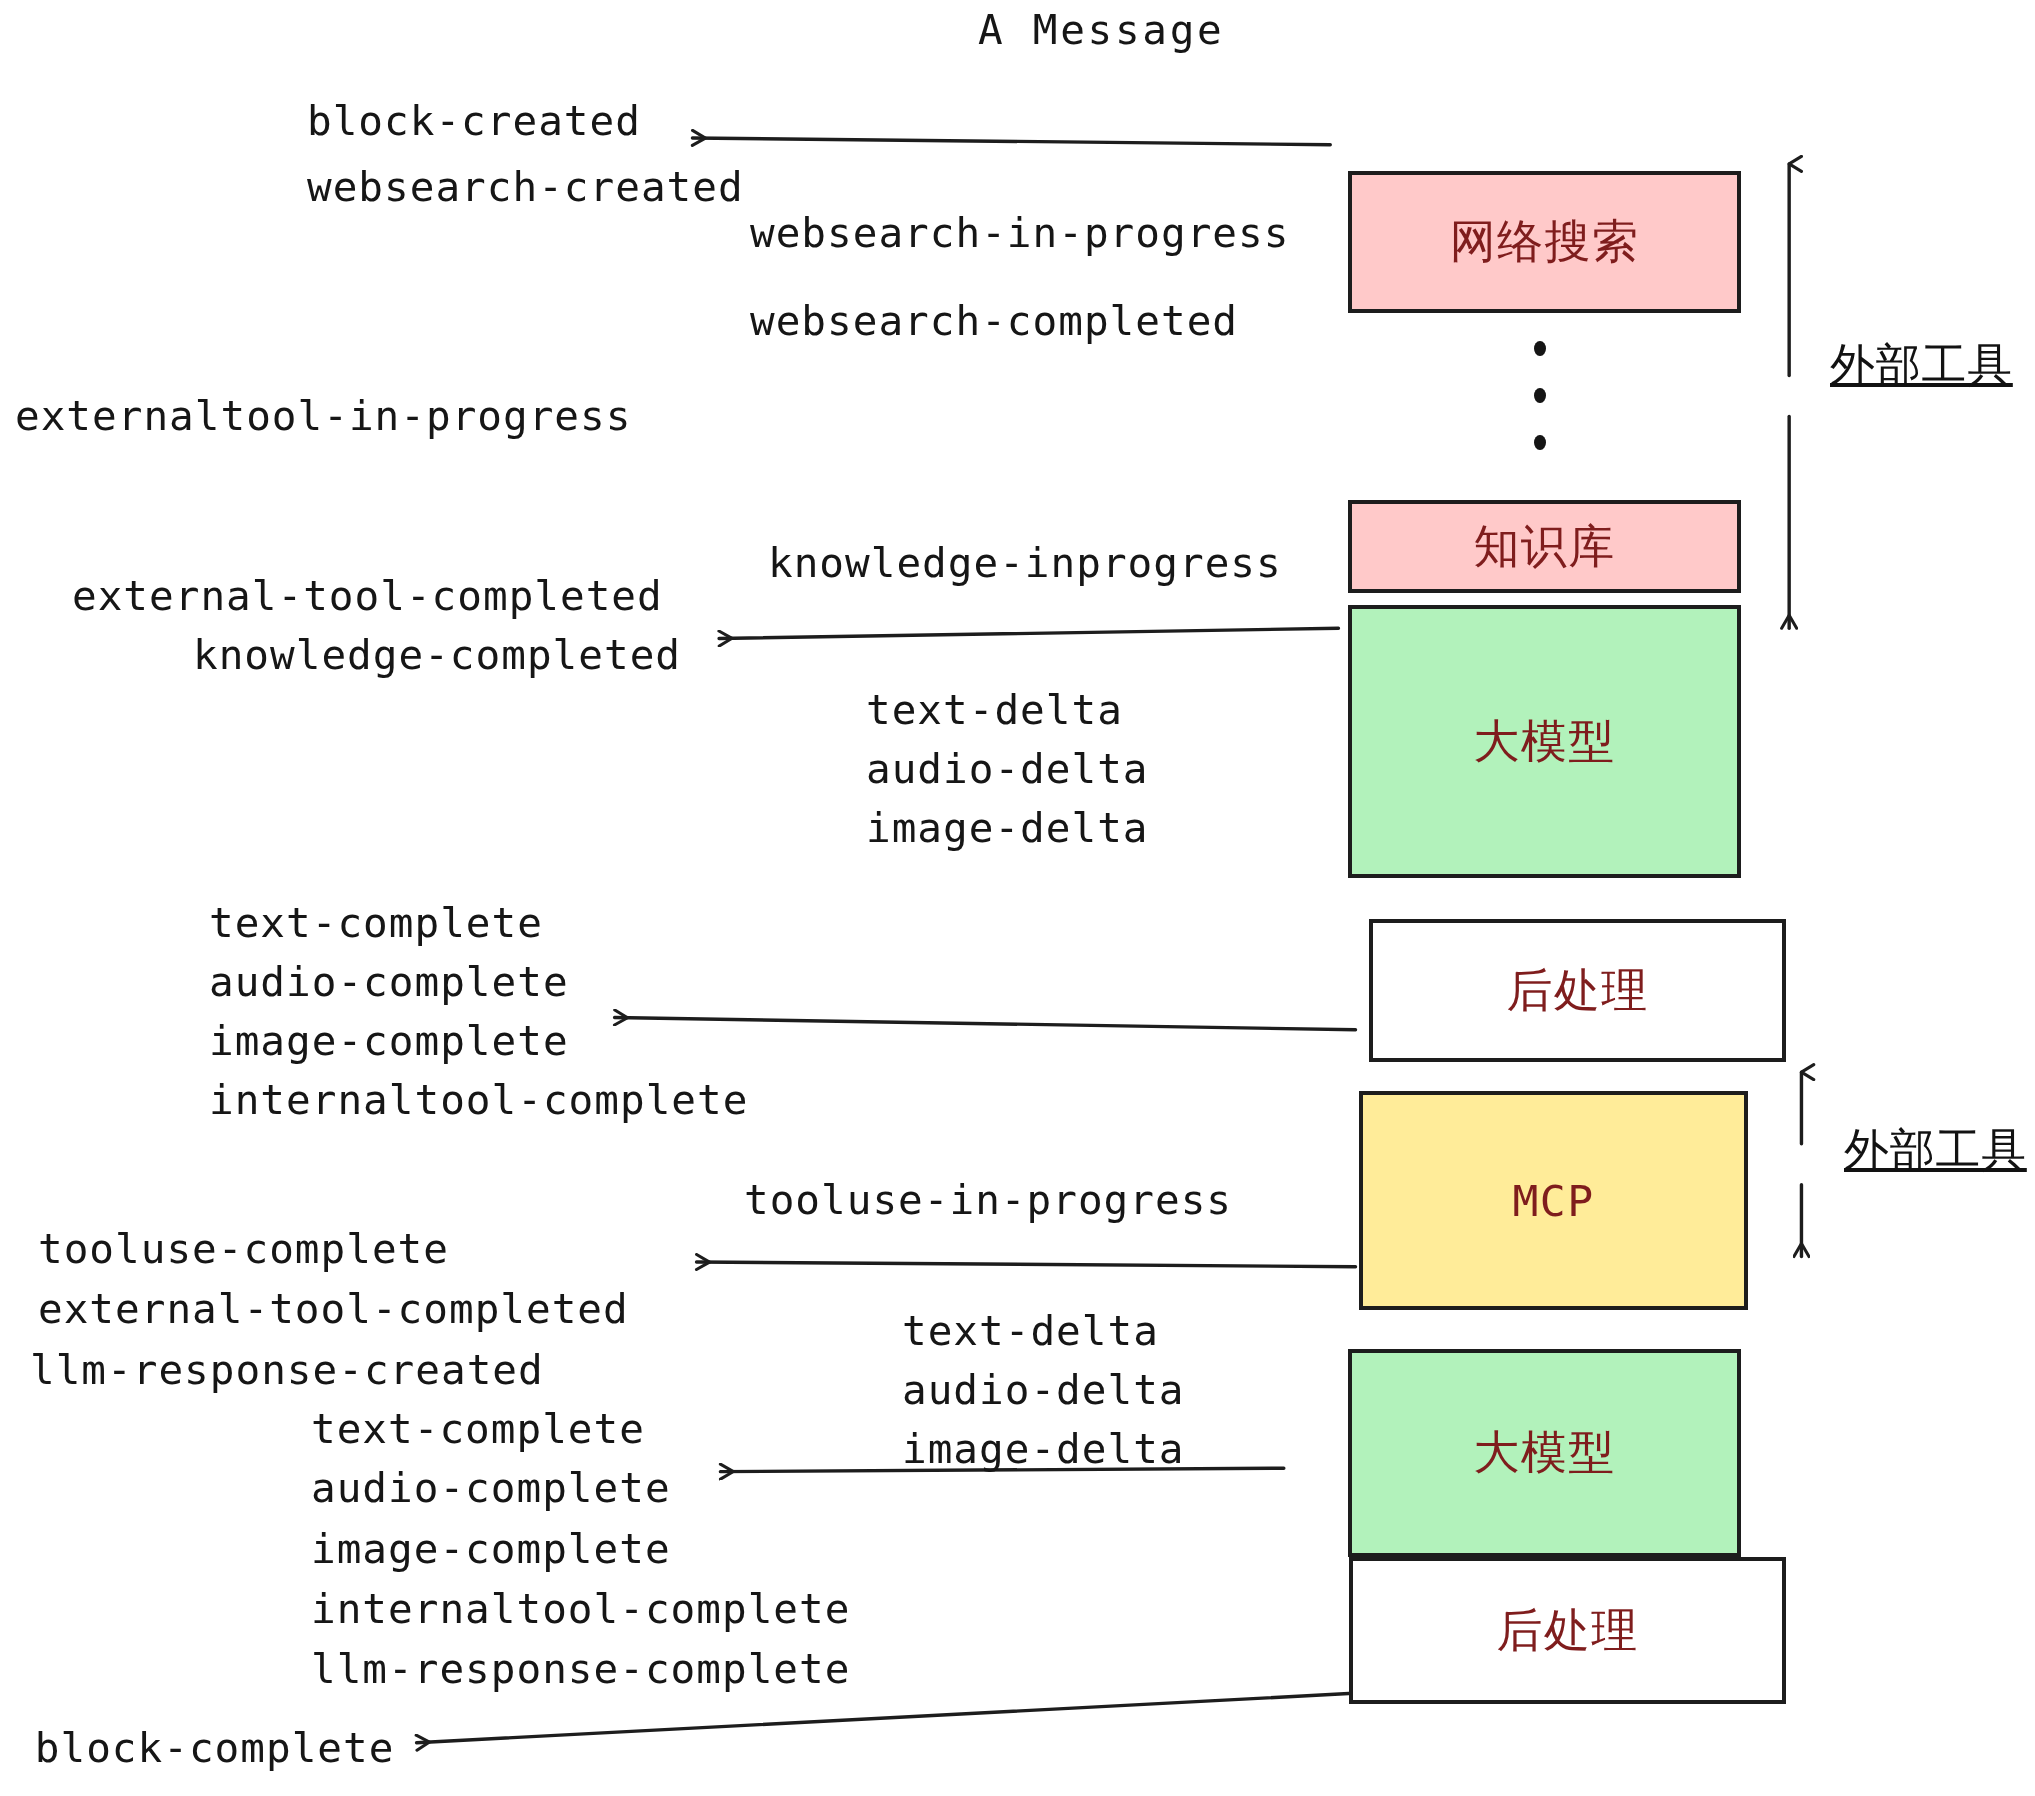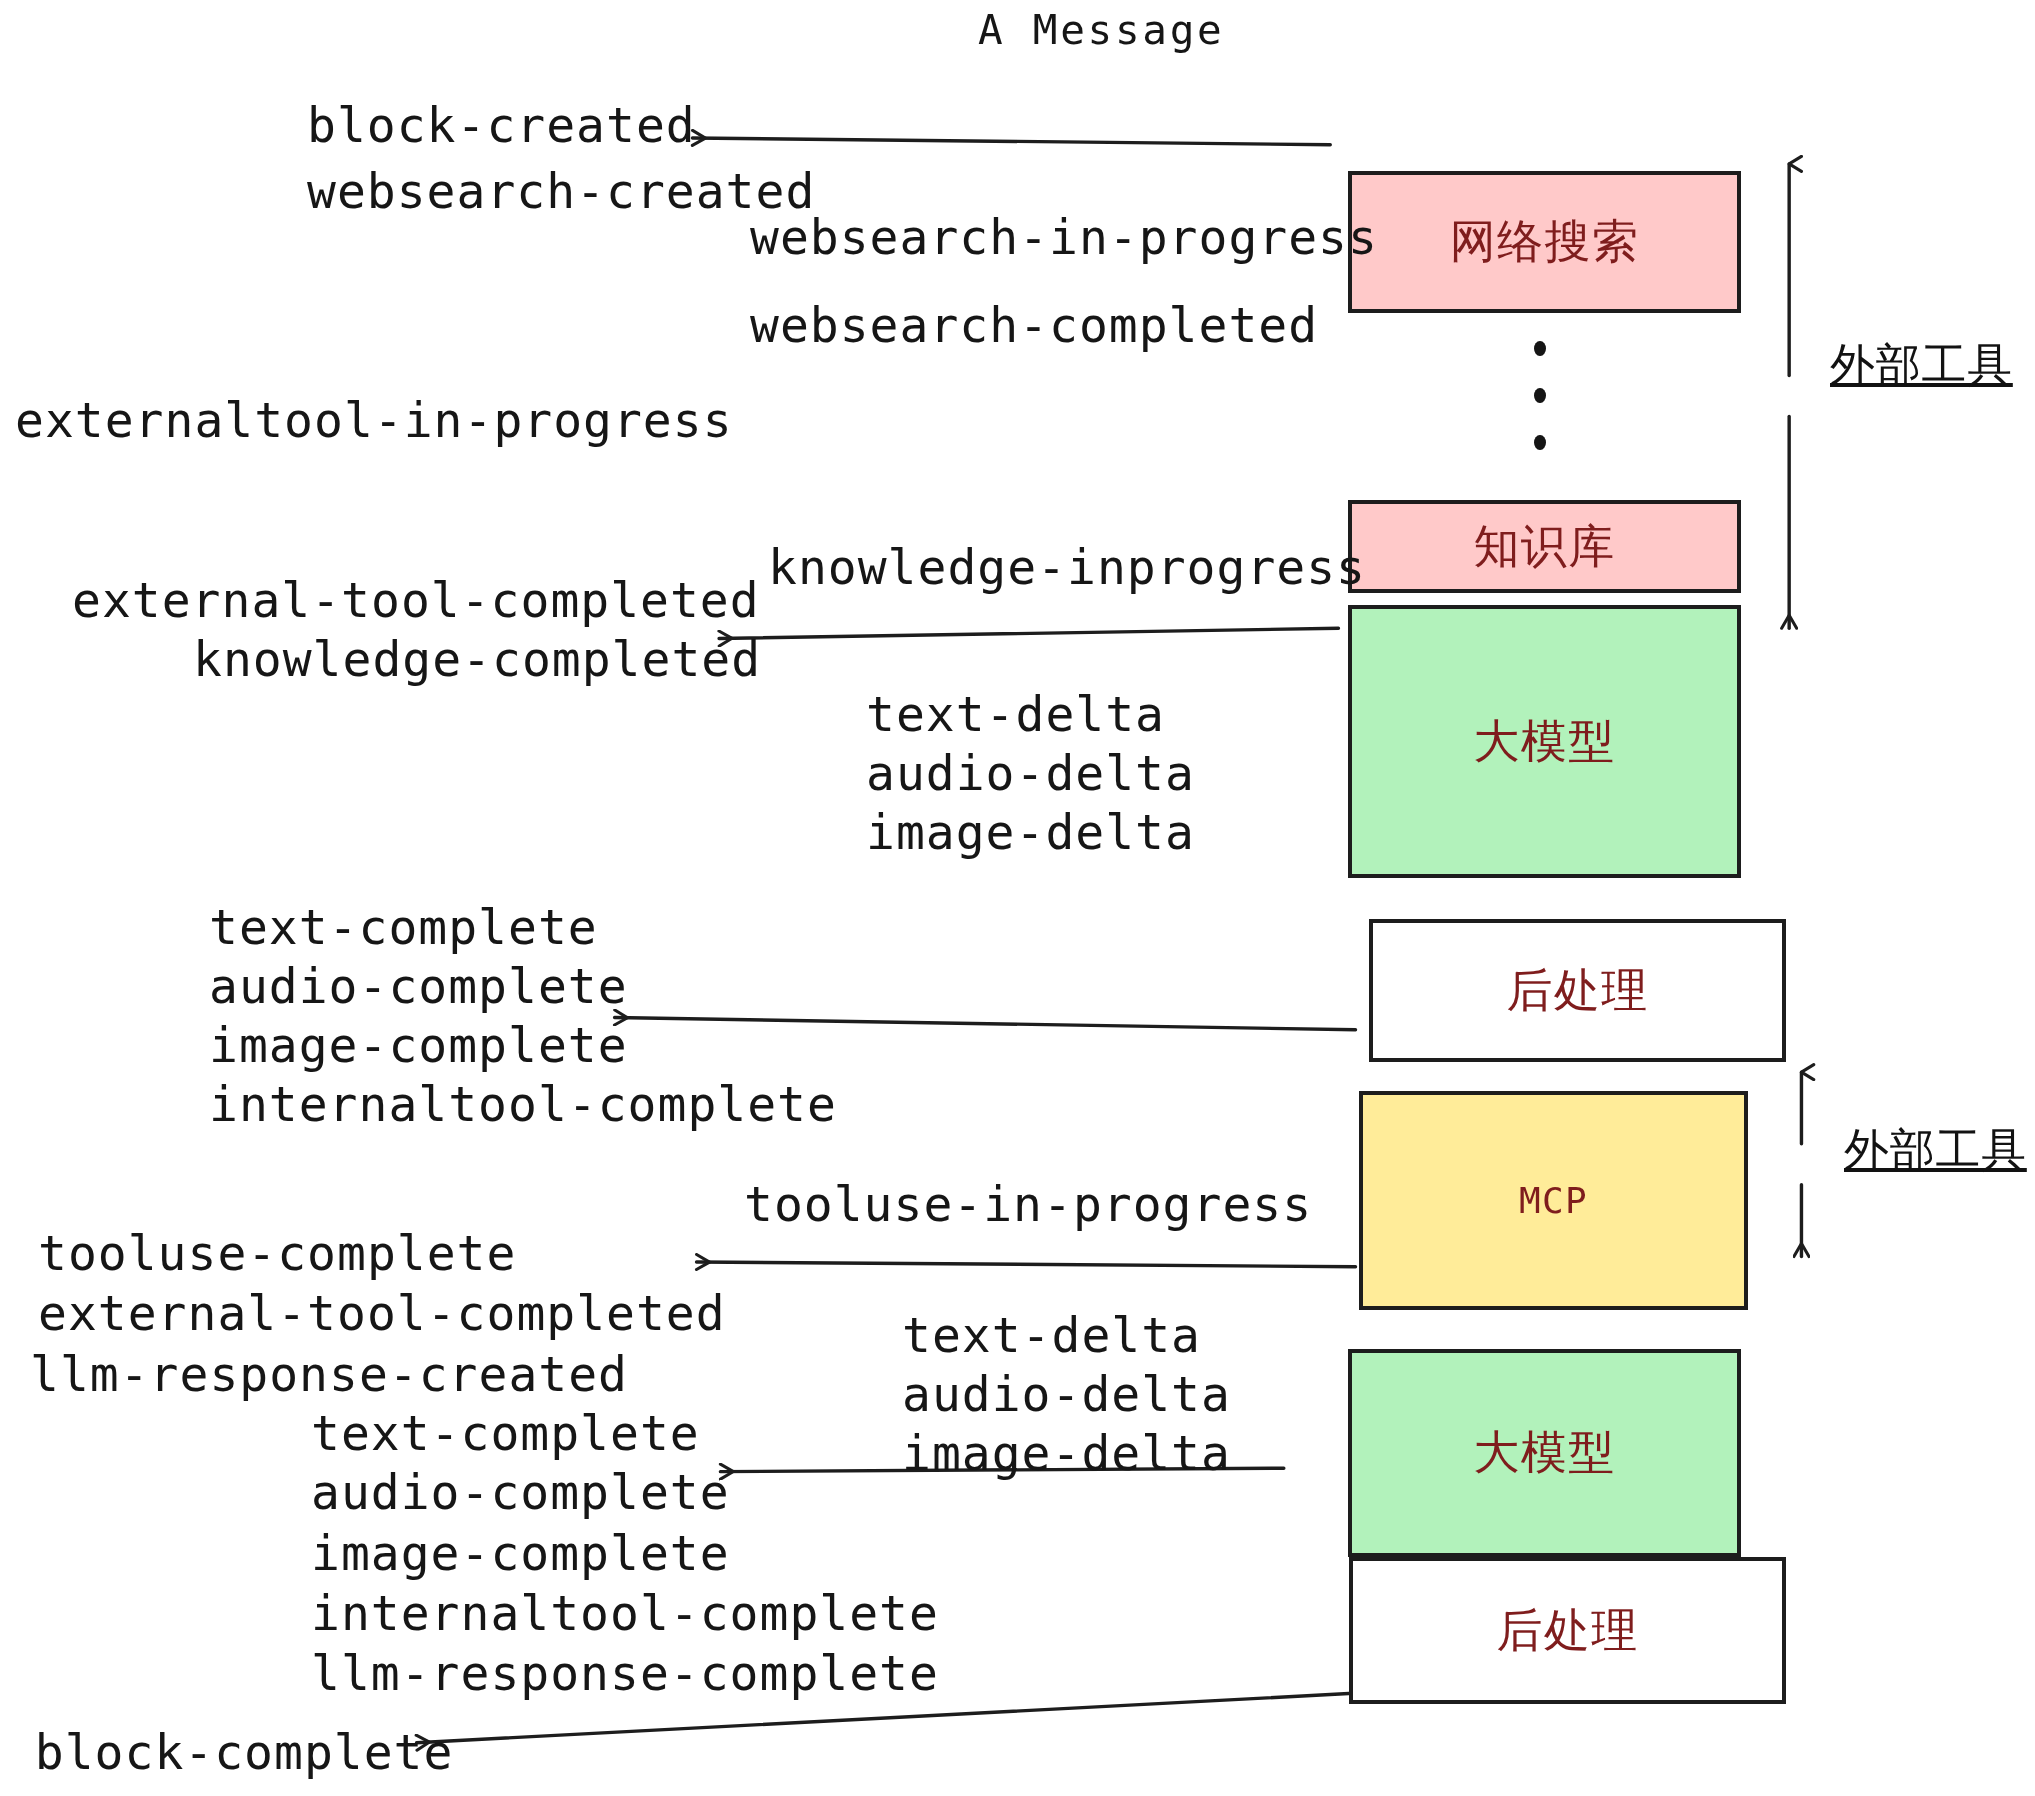--- a/index.html
+++ b/index.html
@@ -15,21 +15,21 @@
     overflow: hidden;
     font-family: "DejaVu Sans Mono", "Liberation Mono", monospace;
     color: #1b1b1b;
   }
 
   
   .evt {
     position: absolute;
     white-space: pre;
     font-family: "DejaVu Sans Mono", "Liberation Mono", monospace;
-    font-size: 48px;
+    font-size: 41px;
     line-height: 1;
     letter-spacing: 1px;
     color: #161616;
   }
 
   .title {
     position: absolute;
     white-space: pre;
     font-family: "DejaVu Sans Mono", "Liberation Mono", monospace;
     font-size: 41px;
@@ -46,21 +46,21 @@
     display: flex;
     align-items: center;
     justify-content: center;
     font-family: "DejaVu Sans", "Liberation Sans", sans-serif;
     font-size: 46px;
     letter-spacing: 1.4px;
     color: #7f1d1d;
   }
   .node.mono {
     font-family: "DejaVu Sans Mono", "Liberation Mono", monospace;
-    font-size: 36px;
+    font-size: 43px;
   }
 
   
   .side-label {
     position: absolute;
     white-space: nowrap;
     font-family: "DejaVu Sans", "Liberation Sans", sans-serif;
     font-size: 45px;
     letter-spacing: 0.7px;
     color: #121212;

